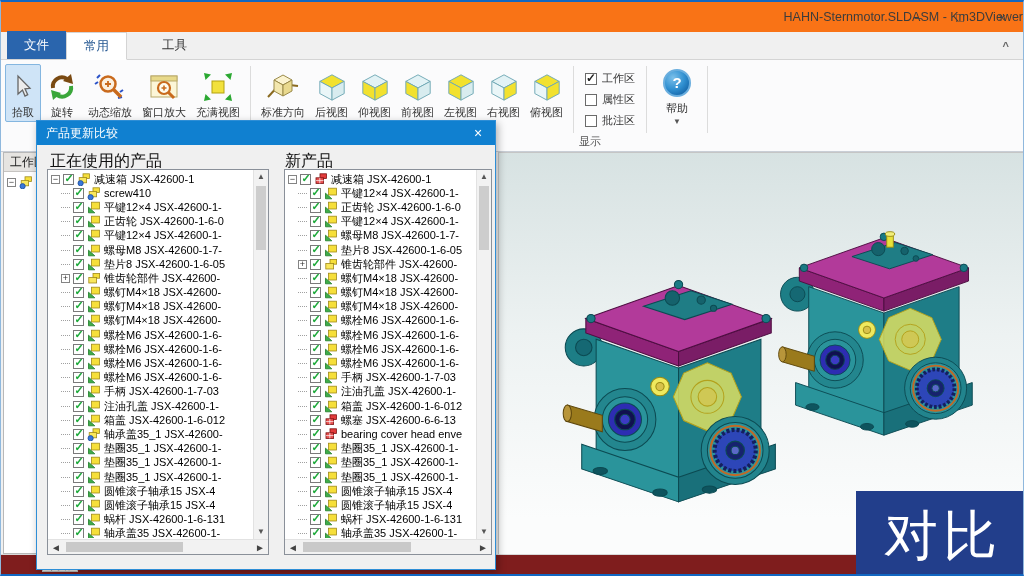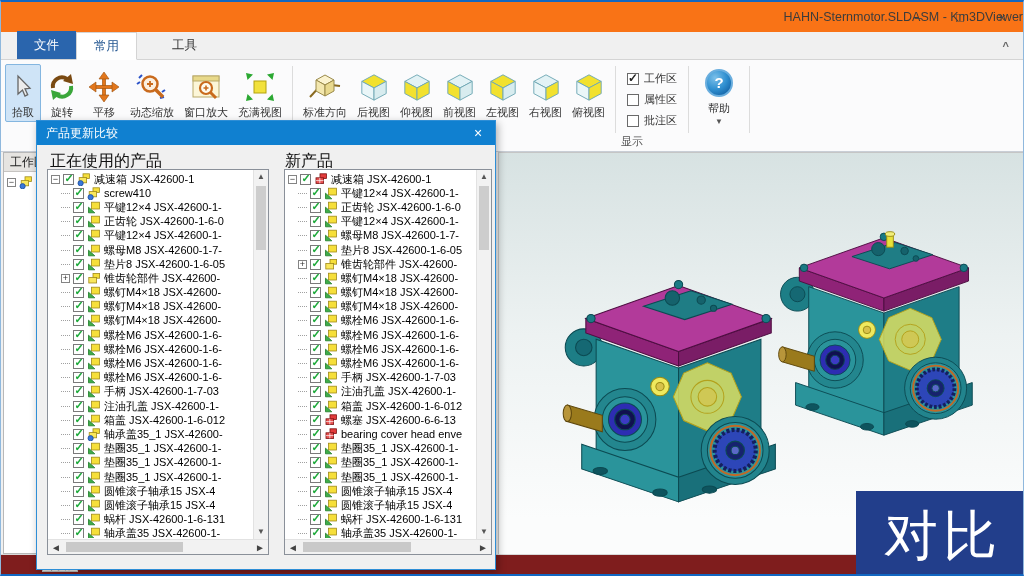--- a/index.html
+++ b/index.html
@@ -10,21 +10,21 @@
   
   #titlebar{position:absolute;top:0;left:0;right:0;height:30px;background:#f97316;
             display:flex;align-items:center;justify-content:flex-end;}
   #title{font-size:12.5px;color:#3c3c3c;}
   #wctrls{position:absolute;right:0;top:0;height:30px;display:flex;}
   .wc{width:42px;display:flex;align-items:center;justify-content:center;font-size:13px;color:#444;}
   
   #tabrow{position:absolute;top:30px;left:0;right:0;height:28px;background:#f0f0f0;
           border-bottom:1px solid #d4d4d4;display:flex;align-items:flex-end;}
   .tab{height:27px;padding:0 17px;display:flex;align-items:center;font-size:12.5px;}
-  .tab.file{background:#2a65ad;color:#fff;margin-left:16px;height:28px;}
+  .tab.file{background:#2a65ad;color:#fff;margin-left:6px;height:28px;}
   .tab.active{background:#fff;color:#1f538f;border:1px solid #d4d4d4;border-bottom:1px solid #fff;
               height:28px;margin-bottom:-1px;z-index:2;}
   .tab.plain{color:#333;padding-left:35px;}
   #collapse{margin-left:auto;margin-right:14px;align-self:center;color:#666;font-size:11px;font-weight:bold;}
   
   #ribbon{position:absolute;top:58px;left:0;right:0;height:92px;background:#fbfbfc;
           border-bottom:1px solid #c9ced6;display:flex;align-items:stretch;padding:2px 2px 0 4px;}
   .rgroup{display:flex;align-items:flex-start;text-align:right;}
   .rbtn{display:flex;flex-direction:column;align-items:center;padding:3px 4px 2px;margin-top:2px;
         font-size:11px;color:#333;border:1px solid transparent;border-radius:2px;}
@@ -129,35 +129,20 @@
       <polygon points="25,3 27,13 17,10" fill="#7a4a12"></polygon>
       <path d="M25 15 A9 9 0 0 1 11 24" stroke="#3aa63a" stroke-width="4" fill="none"></path>
       <polygon points="7,29 5,19 15,22" fill="#3aa63a"></polygon>
             </svg>
           </span>
                  <span class="rlbl">旋转</span>
         </div>
         <div class="rbtn">
           <span class="ric">
             <svg width="32" height="32" viewBox="0 0 32 32">
-      <g fill="#e2761b" stroke="#9a510e" stroke-width="0.6">
-      <rect x="14.4" y="7" width="3.2" height="18"></rect>
-                <rect x="7" y="14.4" width="18" height="3.2"></rect>
-      <polygon points="16,1 11,8 21,8"></polygon>
-                <polygon points="16,31 11,24 21,24"></polygon>
-      <polygon points="1,16 8,11 8,21"></polygon>
-                <polygon points="31,16 24,11 24,21"></polygon>
-              </g>
-            </svg>
-          </span>
-                 <span class="rlbl">平移</span>
-        </div>
-        <div class="rbtn">
-          <span class="ric">
-            <svg width="32" height="32" viewBox="0 0 32 32">
       <g stroke="#2a52c8" stroke-width="2" fill="none">
       <path d="M6 4 L3 7"></path>
                 <path d="M4 11 L1 13"></path>
                 <path d="M26 21 L29 19"></path>
                 <path d="M24 27 L28 26"></path>
               </g>
       <circle cx="14" cy="13" r="7.5" fill="#fbf0e0" stroke="#c96a1d" stroke-width="2.5"></circle>
       <path d="M11 13 h6 M14 10 v6" stroke="#c96a1d" stroke-width="1.8"></path>
       <line x1="19.5" y1="18.5" x2="27" y2="26" stroke="#c96a1d" stroke-width="3.5"></line>
             </svg>

